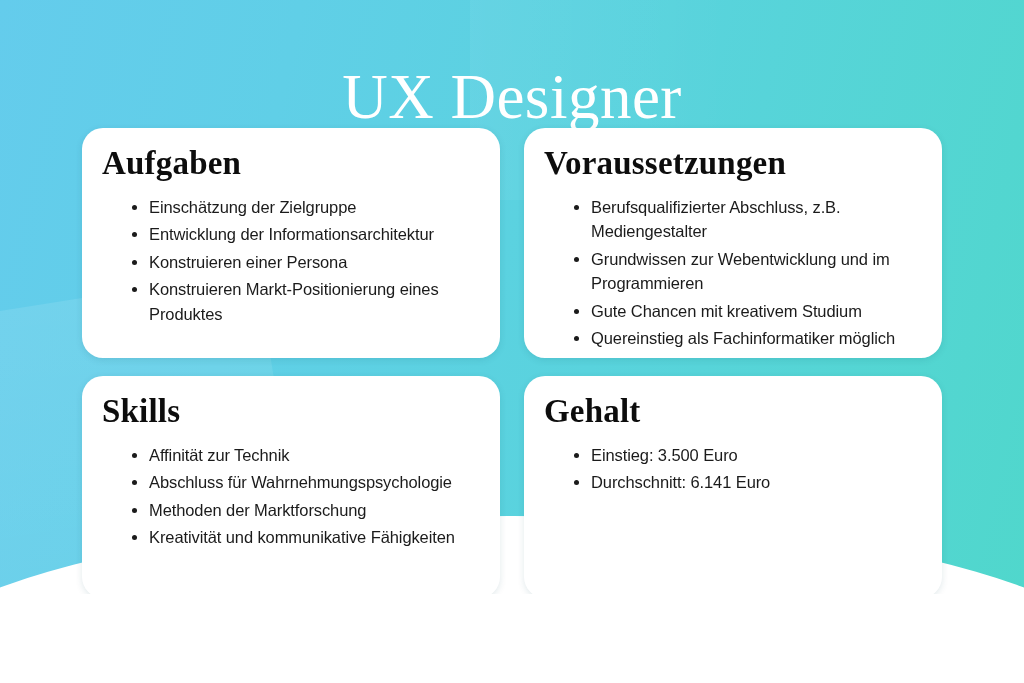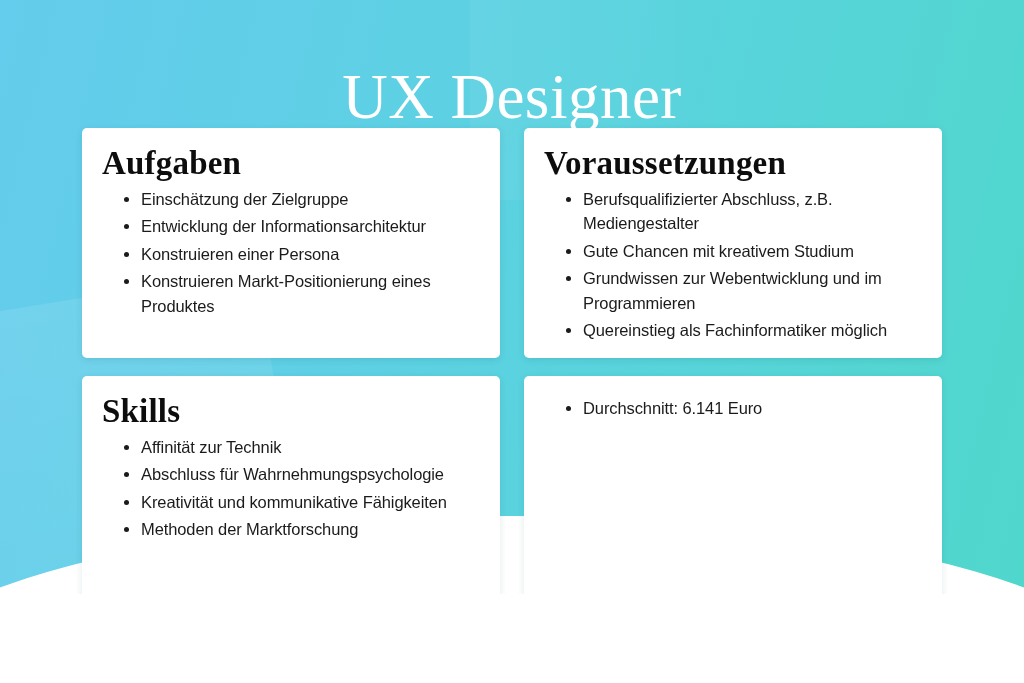--- a/index.html
+++ b/index.html
@@ -90,38 +90,38 @@
     top: 128px;
     width: 860px;
     display: grid;
     grid-template-columns: 418px 418px;
     grid-template-rows: 230px 222px;
     column-gap: 24px;
     row-gap: 18px;
   }
   .card {
     background: #ffffff;
-    border-radius: 5px;
+    border-radius: 21px;
     box-shadow: 0 2px 7px rgba(0, 70, 90, 0.12);
     padding: 16px 20px 14px 20px;
     box-sizing: border-box;
     overflow: hidden;
   }
   .card-title {
     font-family: "Liberation Serif", "DejaVu Serif", serif;
     font-weight: 700;
     font-size: 33px;
     line-height: 1.18;
     color: #0d0d0d;
     margin: 0 0 2px 0;
     letter-spacing: 0.2px;
   }
   .card-list {
     list-style: none;
-    margin: 4px;
+    margin: 12px;
     padding: 0 0 0 14px;
   }
   .card-list li {
     position: relative;
     padding-left: 21px;
     font-family: "Liberation Sans", sans-serif;
     font-size: 16.5px;
     line-height: 1.48;
     color: #1b1b1b;
     margin-bottom: 3px;
@@ -188,38 +188,40 @@
         <li>Entwicklung der Informationsarchitektur</li>
         <li>Konstruieren einer Persona</li>
         <li>Konstruieren Markt-Positionierung eines Produktes</li>
       </ul>
     </div>
 
     <div class="card">
       <div class="card-title">Voraussetzungen</div>
       <ul class="card-list">
         <li>Berufsqualifizierter Abschluss, z.B. Mediengestalter</li>
+        <li>Grundwissen zur Webentwicklung und im Programmieren</li>
         <li>Gute Chancen mit kreativem Studium</li>
-        <li>Grundwissen zur Webentwicklung und im Programmieren</li>
         <li>Quereinstieg als Fachinformatiker möglich</li>
       </ul>
     </div>
 
     <div class="card">
       <div class="card-title">Skills</div>
       <ul class="card-list">
         <li>Affinität zur Technik</li>
         <li>Abschluss für Wahrnehmungspsychologie</li>
+        <li>Methoden der Marktforschung</li>
         <li>Kreativität und kommunikative Fähigkeiten</li>
-        <li>Methoden der Marktforschung</li>
-      </ul>
-    </div>
-
-    <div class="card">
-      <ul class="card-list">
+      </ul>
+    </div>
+
+    <div class="card">
+      <div class="card-title">Gehalt</div>
+      <ul class="card-list">
+        <li>Einstieg: 3.500 Euro</li>
         <li>Durchschnitt: 6.141 Euro</li>
       </ul>
     </div>
 
   </div>
 
   <div class="logo">
     <svg class="logo-mark" viewBox="0 0 40 40" aria-hidden="true">
       <path fill="#ffffff" d="M20 0.6C9.3 0.6 0.6 9.3 0.6 20S9.3 39.4 20 39.4 39.4 30.7 39.4 20 30.7 0.6 20 0.6zm0 5.2c7.8 0 14.2 6.4 14.2 14.2S27.8 34.2 20 34.2 5.8 27.8 5.8 20 12.2 5.8 20 5.8z"></path>
       <path fill="#ffffff" d="M20 9.4c-5.9 0-10.6 4.8-10.6 10.6 0 1.3 0.2 2.6 0.7 3.8 1.6-4.2 5.2-7.5 9.7-8.6 3.8-0.9 7.3 0.2 9.3 2.6-0.9-4.8-5.2-8.4-9.1-8.4z"></path>

